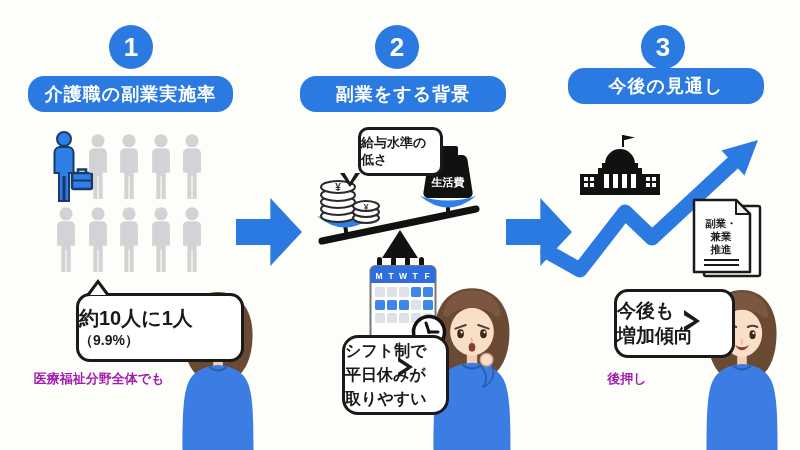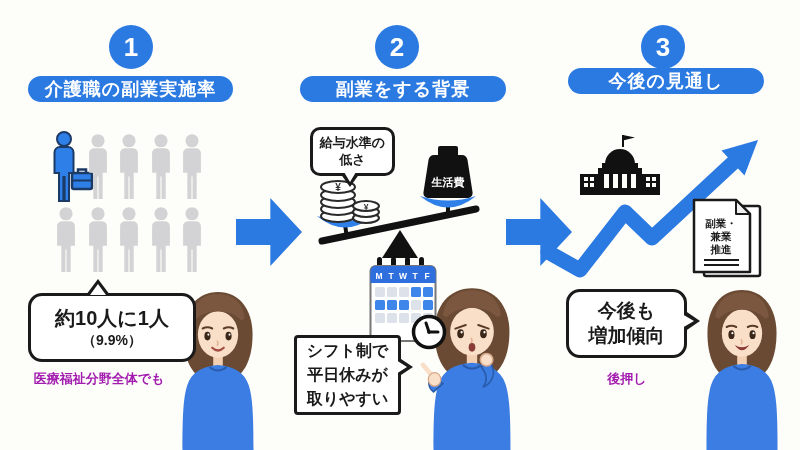--- a/index.html
+++ b/index.html
@@ -1,25 +1,25 @@
 <!DOCTYPE html>
 <html><head>
 <meta charset="utf-8">
 <style>
   html,body{margin:0;padding:0;}
   body{font-family:"Liberation Sans","DejaVu Sans",sans-serif;background:#ffffff;}
   #canvas{position:relative;width:800px;height:450px;background:#fdfdfa;overflow:hidden;}
   .abs{position:absolute;}
   .num-badge{width:44px;height:44px;border-radius:50%;background:#2b7ae2;color:#fff;
     font-weight:bold;font-size:26px;display:flex;align-items:center;justify-content:center;}
-  .pill{height:26px;border-radius:16px;background:#2b7ae2;color:#fff;font-weight:bold;
+  .pill{height:36px;border-radius:16px;background:#2b7ae2;color:#fff;font-weight:bold;
     font-size:18px;display:flex;align-items:center;justify-content:center;letter-spacing:1px;white-space:nowrap;font-family:Liberation Serif, serif;}
   .bubble{background:#fff;border:3px solid #1a1a1a;border-radius:14px;color:#1a1a1a;
-    display:flex;flex-direction:column;align-items:center;justify-content:center;
-    font-weight:bold;text-align:center;line-height:1.3;box-sizing:border-box;}
+    display:flex;flex-direction:column;align-items:flex-start;justify-content:center;
+    font-weight:bold;text-align:center;line-height:1.3;box-sizing:border-box;margin-left:48px;}
   .caption{font-weight:bold;color:#a21caf;text-align:center;font-size:13px;line-height:1.55;}
   .caption span{display:block;}
   .arrow-right{background:#2b7ae2;clip-path:polygon(0% 31%,52% 31%,52% 0%,100% 50%,52% 100%,52% 69%,0% 69%);}
   .tri{width:0;height:0;}
   .tail-up-o{border-left:12px solid transparent;border-right:12px solid transparent;border-bottom:16px solid #1a1a1a;}
   .tail-up-i{border-left:8px solid transparent;border-right:8px solid transparent;border-bottom:11px solid #fff;}
   .tail-dn-o{border-left:10px solid transparent;border-right:10px solid transparent;border-top:14px solid #1a1a1a;}
   .tail-dn-i{border-left:6.5px solid transparent;border-right:6.5px solid transparent;border-top:10px solid #fff;}
   .tail-rt-o{border-top:10px solid transparent;border-bottom:10px solid transparent;border-left:15px solid #1a1a1a;}
   .tail-rt-i{border-top:7px solid transparent;border-bottom:7px solid transparent;border-left:11px solid #fff;}
@@ -233,21 +233,21 @@
     </g>
   </svg>
 
   <svg class="abs z5" style="left:410px;top:313px;" width="38" height="38" viewBox="0 0 38 38">
     <circle cx="19" cy="19" r="15.5" fill="#fff" stroke="#111" stroke-width="3.5"></circle>
     <line x1="19" y1="19" x2="16" y2="10" stroke="#111" stroke-width="3" stroke-linecap="round"></line>
     <line x1="19" y1="19" x2="28" y2="19" stroke="#111" stroke-width="3" stroke-linecap="round"></line>
     <circle cx="19" cy="19" r="1.8" fill="#111"></circle>
   </svg>
 
-  <div class="abs bubble z6" style="left:294px;top:335px;width:107px;height:80px;border-radius:4px;font-size:16px;line-height:1.5;">
+  <div class="abs bubble z6" style="left:294px;top:335px;width:107px;height:80px;border-radius:16px;font-size:16px;line-height:1.5;">
     <span>シフト制で</span>
     <span>平日休みが</span>
     <span>取りやすい</span>
   </div>
   <div class="abs tri tail-rt-o z6" style="left:398px;top:357px;"></div>
   <div class="abs tri tail-rt-i z6" style="left:396px;top:360px;"></div>
 
   <div class="abs arrow-right" style="left:506px;top:198px;width:66px;height:68px;"></div>
 
   <div class="abs num-badge" style="left:641px;top:25px;">

